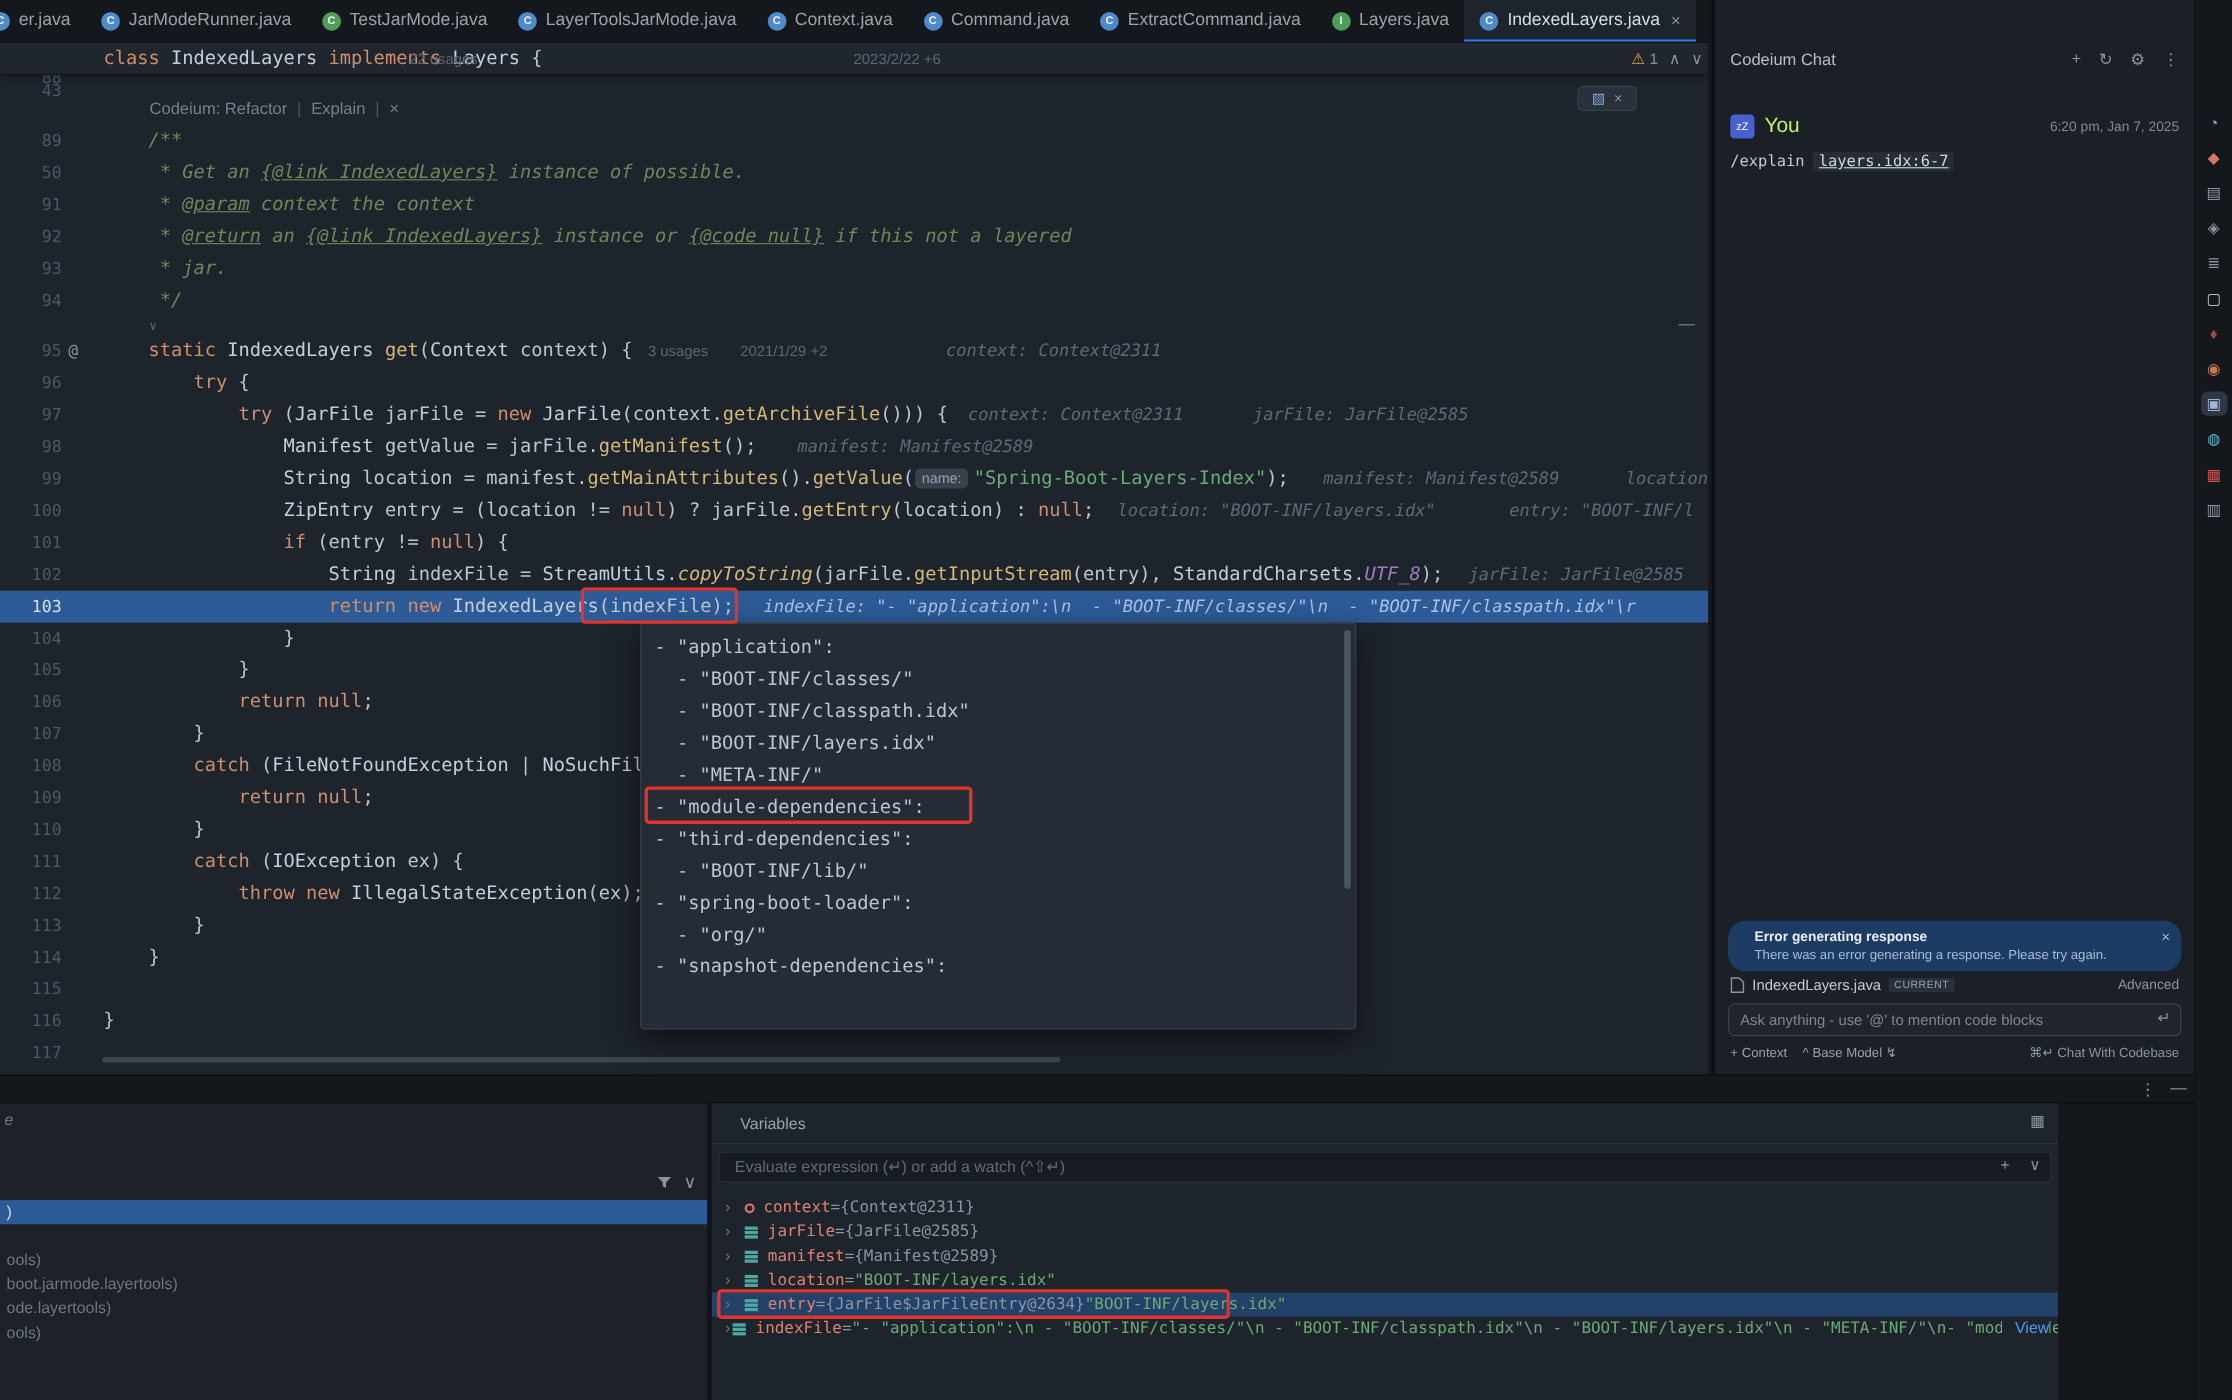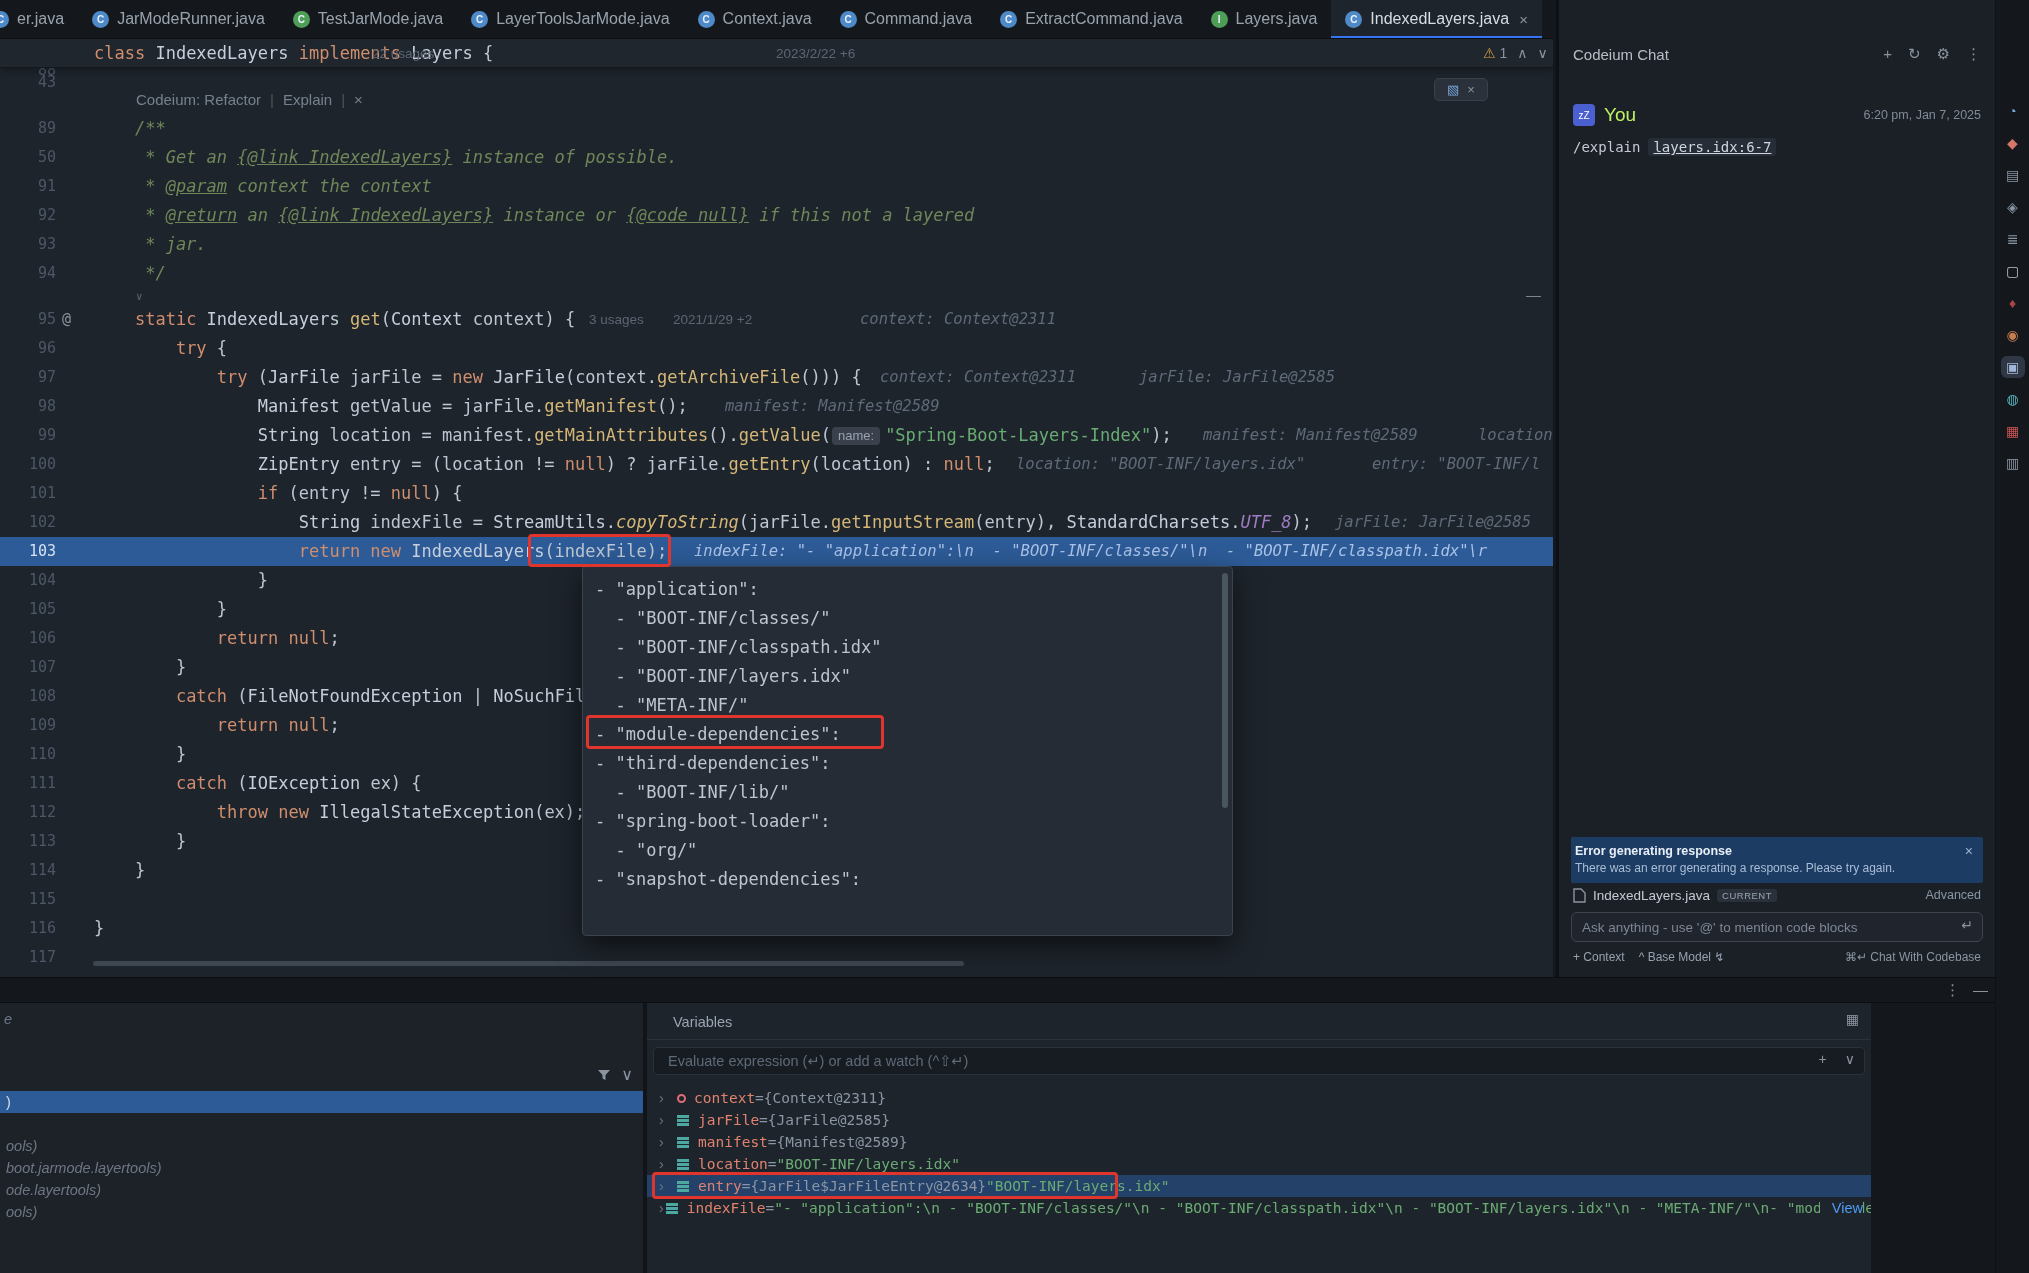--- a/index.html
+++ b/index.html
@@ -51,21 +51,21 @@
   
   #chat{position:absolute;left:1556px;top:0;width:439px;height:977px;background:#1b2027;border-left:3px solid #0d1014}
   #chat .hdr{position:absolute;left:0;top:40px;width:100%;height:28px;display:flex;align-items:center;padding:0 14px;font-size:15px;color:#b8bec8}
   #chat-icons{margin-left:auto;display:flex;gap:16px;color:#8a939e;font-size:15px}
   #chat .msg{position:absolute;left:14px;right:14px;top:103px;height:24px;display:flex;align-items:center;gap:9px}
   .avatar{width:22px;height:22px;border-radius:4px;background:#4a5fd0;color:#fff;font-size:10px;display:flex;align-items:center;justify-content:center}
   .uname{color:#bef264;font-size:19px}
   .utime{margin-left:auto;color:#808a96;font-size:12.5px}
   #chat .cmd{position:absolute;left:14px;top:135px;height:24px;display:flex;align-items:center;gap:8px;font-family:"DejaVu Sans Mono",monospace;font-size:14px;color:#c3cad4}
   .cmdref{background:#272d36;padding:1px 5px;border-radius:3px;text-decoration:underline;color:#d0d6df}
-  #chat .errbox{position:absolute;left:12px;right:12px;top:837px;height:46px;background:#1c3c64;border-radius:2px;padding:7px 4px}
+  #chat .errbox{position:absolute;left:12px;right:12px;top:837px;height:46px;background:#1c3c64;border-radius:16px;padding:7px 24px}
   .errtitle{color:#e8eef6;font-size:12.5px;font-weight:bold}
   .errbody{color:#aabdd6;font-size:12px;margin-top:3px}
   .errclose{position:absolute;right:10px;top:6px;color:#9fb3cc;font-size:14px;cursor:pointer}
   #chat .filerow{position:absolute;left:14px;right:14px;top:884px;height:22px;display:flex;align-items:center;gap:7px;font-size:13.5px;color:#c3cad4}
   .badge{font-size:9.5px;color:#99a3ae;background:#2b313a;border-radius:3px;padding:1px 5px;letter-spacing:.5px}
   .adv{margin-left:auto;color:#8a95a2;font-size:12.5px}
   #chat-input{position:absolute;left:12px;right:12px;top:912px;height:30px;background:#20252d;border:1px solid #3d444f;border-radius:6px;color:#c3cad4;font-size:13.5px;padding:0 30px 0 10px;font-family:"Liberation Sans",sans-serif}
   #chat-input::placeholder{color:#7d8694}
   .inputret{position:absolute;right:22px;top:917px;color:#8a939e;font-size:14px}
   #chat .foot{position:absolute;left:14px;right:14px;top:946px;height:22px;display:flex;align-items:center;gap:14px;font-size:12px;color:#97a1ae}
@@ -75,21 +75,21 @@
   .sicon{width:24px;height:22px;display:flex;align-items:center;justify-content:center;font-size:14px;border-radius:6px;cursor:pointer}
   .sicon.sel{background:#2e3743}
   
   #bstrip{position:absolute;left:0;top:977px;width:1995px;height:26px;background:#14181d;border-top:1px solid #0b0e12;border-bottom:1px solid #0b0e12}
   #bstrip .bic{position:absolute;top:3px;color:#8a939e;font-size:15px}
   #frames{position:absolute;left:0;top:1003px;width:643px;height:270px;background:#1d2229;overflow:hidden}
   #fdivider{position:absolute;left:643px;top:1003px;width:4px;height:270px;background:#111519}
   .ffrag{position:absolute;left:4px;color:#6d7683;font-style:italic;font-size:14.5px;white-space:pre}
   #ftoolbar{position:absolute;right:10px;top:62px;display:flex;align-items:center;gap:10px;color:#8a939e}
   #frows{position:absolute;left:0;top:88px;width:100%}
-  .frow{height:22px;line-height:22px;padding-left:6px;font-size:14.5px;color:#6d7683;font-style:italic;white-space:pre}
+  .frow{height:22px;line-height:22px;padding-left:6px;font-size:14.5px;color:#6d7683;white-space:pre}
   .frow.fsel{background:#2d5b97;color:#d5dde6;font-style:normal}
   #vars{position:absolute;left:647px;top:1003px;width:1224px;height:270px;background:#1e242c;overflow:hidden}
   #vtitle{position:absolute;left:26px;top:11px;font-size:14.5px;color:#9aa4b0}
   #vgrid{position:absolute;right:12px;top:8px;color:#8a939e;font-size:14px}
   #vhr{position:absolute;left:0;top:36px;width:100%;height:1px;background:#2a313a}
   #evalbar{position:absolute;left:6px;right:6px;top:44px;height:28px;background:#171c23;border:1px solid #2a313a;border-radius:4px;line-height:26px;padding:0 14px;color:#5f6a77;font-size:14.5px}
   #evalicons{position:absolute;right:16px;top:48px;display:flex;gap:18px;color:#8a939e;font-size:14px}
   #vrows{position:absolute;left:0;top:84px;width:100%}
   .vrow{position:relative;height:22px;line-height:22px;padding-left:12px;font-family:"DejaVu Sans Mono",monospace;font-size:14.5px;white-space:nowrap;overflow:hidden;display:flex;align-items:center}
   .vrow.vsel{background:#234169}

